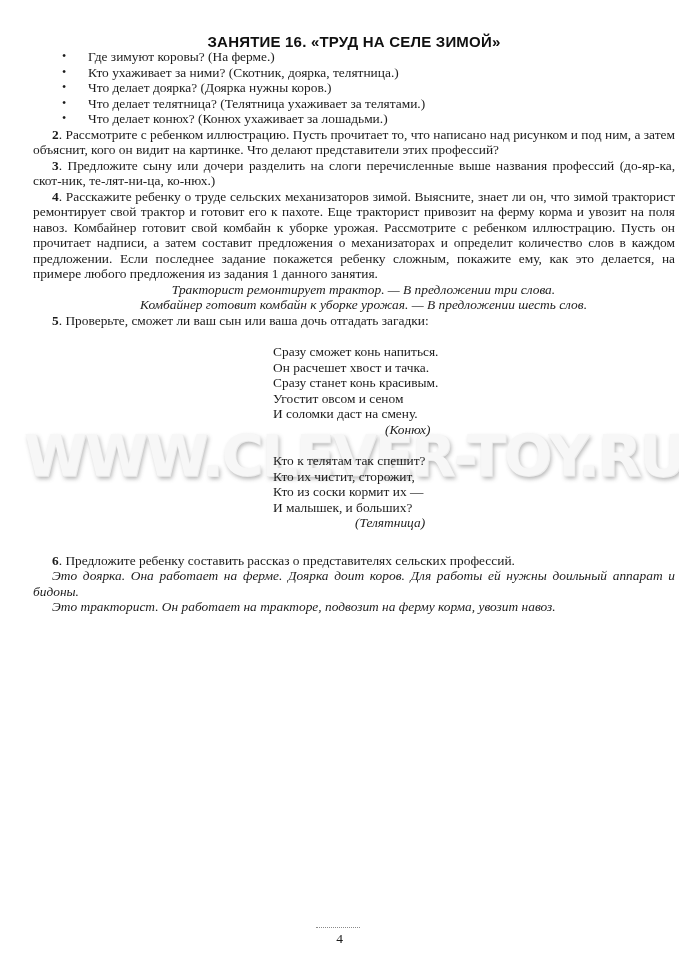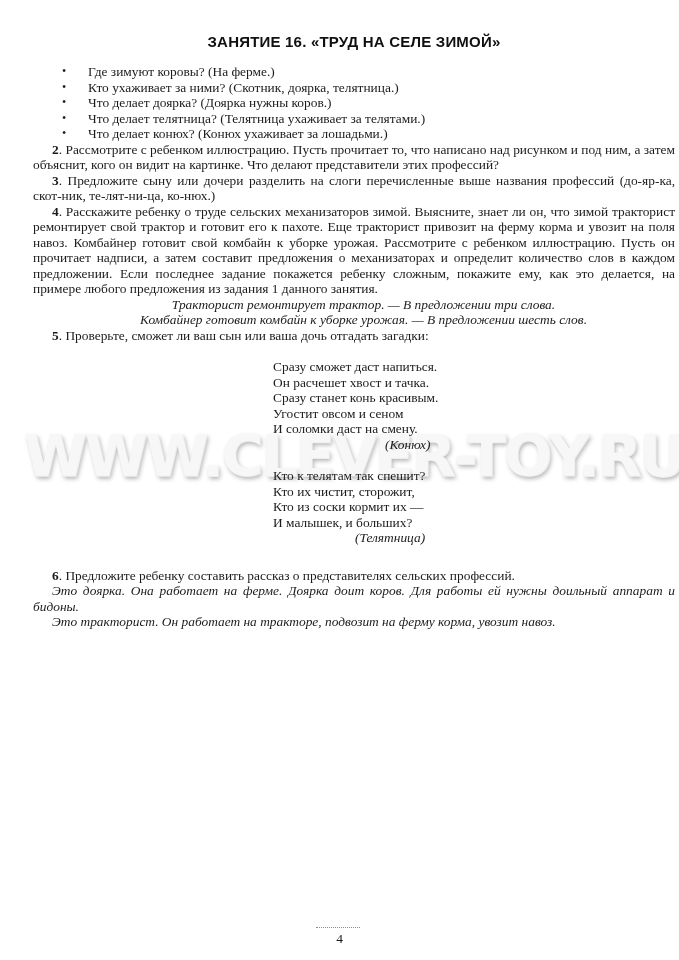--- a/index.html
+++ b/index.html
@@ -35,21 +35,21 @@
     width: 642px;
   }
   .title {
     font-family: "Liberation Sans", sans-serif;
     font-weight: bold;
     font-size: 15px;
     line-height: 15px;
     letter-spacing: 0.2px;
     text-align: center;
     color: #101010;
-    margin: 34px 0 15px 0;
+    margin: 34px 0 0 0;
   }
   .para {
     margin: 0;
     text-align: justify;
     text-indent: 19px;
   }
   .first-para { margin-top: 38px; }
   .num { font-weight: bold; }
   .bullet-list { margin: 0; }
   .bullet-item {
@@ -126,21 +126,21 @@
     <p class="para"><b class="num">3</b><span>. Предложите сыну или дочери разделить на слоги перечисленные выше названия профессий (до-яр-ка, скот-ник, те-лят-ни-ца, ко-нюх.)</span></p>
 
     <p class="para"><b class="num">4</b><span>. Расскажите ребенку о труде сельских механизаторов зимой. Выясните, знает ли он, что зимой тракторист ремонтирует свой трактор и готовит его к пахоте. Еще тракторист привозит на ферму корма и увозит на поля навоз. Комбайнер готовит свой комбайн к уборке урожая. Рассмотрите с ребенком иллюстрацию. Пусть он прочитает надписи, а затем составит предложения о механизаторах и определит количество слов в каждом предложении. Если последнее задание покажется ребенку сложным, покажите ему, как это делается, на примере любого предложения из задания 1 данного занятия.</span></p>
 
     <p class="example">Тракторист ремонтирует трактор. — В предложении три слова.</p>
     <p class="example">Комбайнер готовит комбайн к уборке урожая. — В предложении шесть слов.</p>
 
     <p class="para"><b class="num">5</b><span>. Проверьте, сможет ли ваш сын или ваша дочь отгадать загадки:</span></p>
 
     <div class="riddle">
-      <p class="riddle-line">Сразу сможет даст напиться.</p>
+      <p class="riddle-line">Сразу сможет конь напиться.</p>
       <p class="riddle-line">Он расчешет хвост и тачка.</p>
       <p class="riddle-line">Сразу станет конь красивым.</p>
       <p class="riddle-line">Угостит овсом и сеном</p>
       <p class="riddle-line">И соломки даст на смену.</p>
       <p class="riddle-answer answer-1">(Конюх)</p>
     </div>
 
     <div class="riddle riddle-2">
       <p class="riddle-line">Кто к телятам так спешит?</p>
       <p class="riddle-line">Кто их чистит, сторожит,</p>

